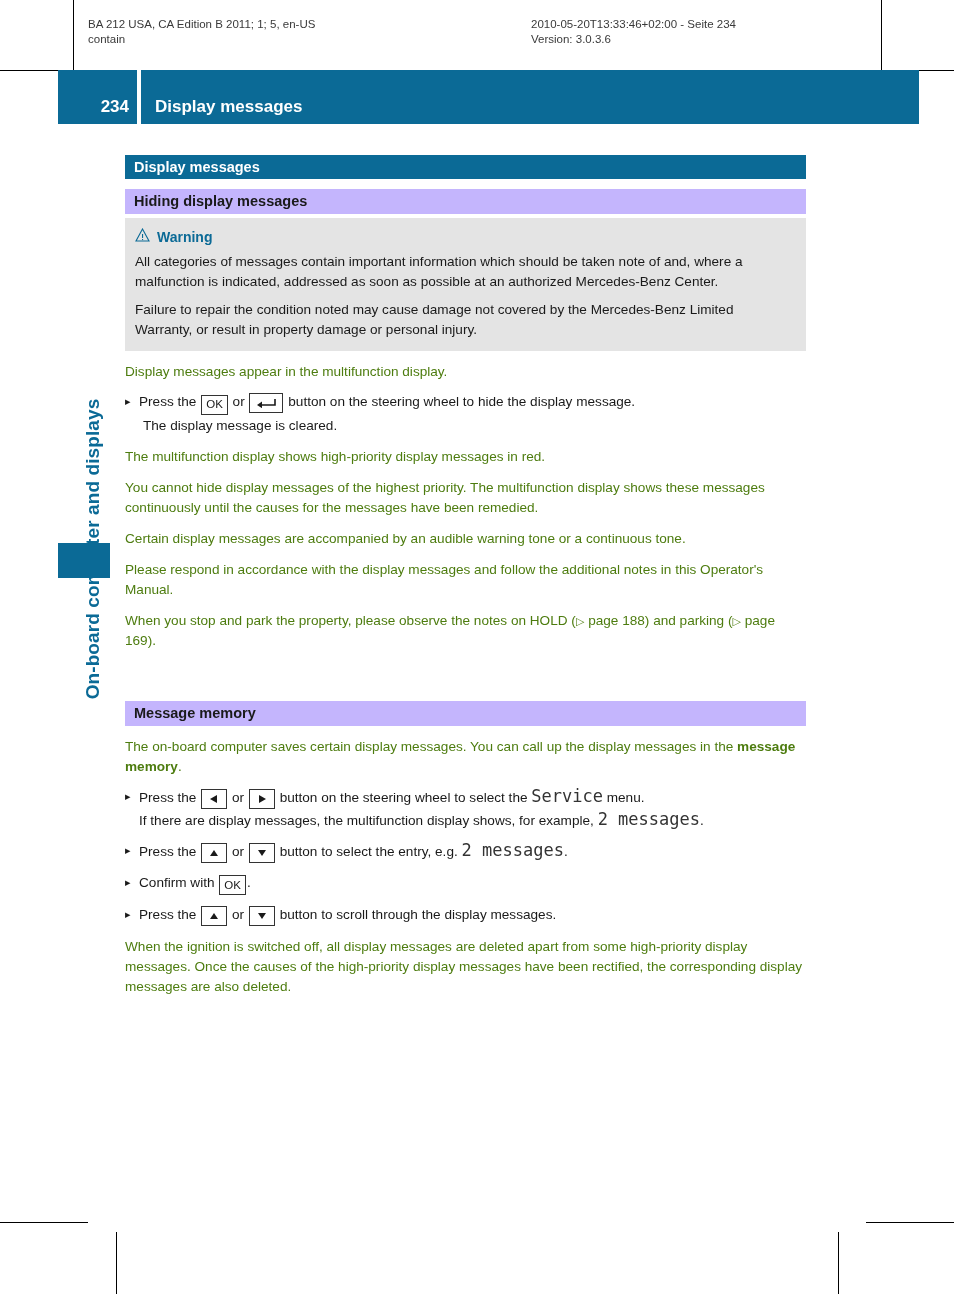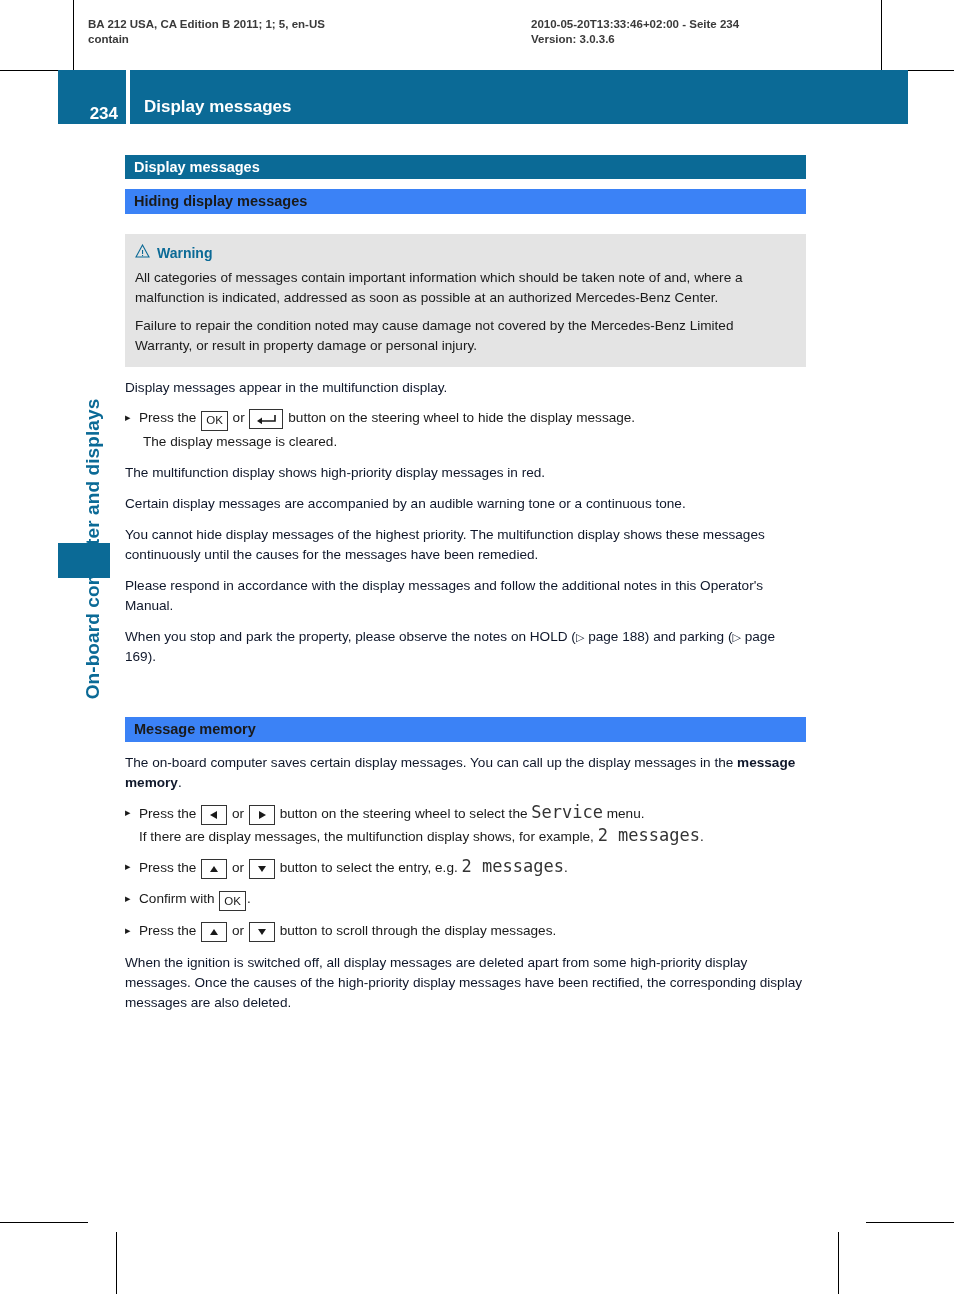--- a/index.html
+++ b/index.html
@@ -34,43 +34,44 @@
   
   .print-meta {
     position: absolute;
     top: 17px;
     font-size: 11.5px;
     line-height: 15px;
     color: #3a3a3a;
   }
   .print-meta.left  { left: 88px; }
   .print-meta.right { left: 531px; }
-  .print-meta div { white-space: nowrap; font-weight: bold; }
+  .print-meta div { white-space: nowrap; }
 
   
   .runhead {
     position: absolute;
     top: 70px;
     left: 58px;
     height: 54px;
     display: flex;
     align-items: flex-end;
   }
   .runhead-page {
-    width: 68px;
+    width: 79px;
     height: 54px;
     background: #0b6a96;
     color: #ffffff;
     font-size: 17px;
     font-weight: bold;
     display: flex;
     align-items: flex-end;
     justify-content: flex-end;
     padding-right: 8px;
     box-sizing: border-box;
+    padding-bottom: 7px;
   }
   .runhead-gap { width: 4px; height: 54px; background: #ffffff; }
   .runhead-title {
     width: 778px;
     height: 54px;
     background: #0b6a96;
     color: #ffffff;
     font-size: 17px;
     font-weight: bold;
     display: flex;
@@ -122,37 +123,37 @@
     color: #ffffff;
     font-size: 14.5px;
     font-weight: bold;
     padding: 5px 9px 6px 9px;
     box-sizing: border-box;
     height: 24px;
     display: flex;
     align-items: center;
   }
   .sec-head-gray {
-    background: #3b82f6;
+    background: #c4b5fd;
     color: #1a1a1a;
     font-size: 14.5px;
     font-weight: bold;
     padding: 5px 9px 6px 9px;
     box-sizing: border-box;
     height: 25px;
     display: flex;
     align-items: center;
     margin-top: 10px;
   }
 
   .warnbox {
     background: #e4e4e4;
     padding: 10px 12px 12px 10px;
     box-sizing: border-box;
-    margin-top: 20px;
+    margin-top: 4px;
   }
   .warnbox-title {
     display: flex;
     align-items: center;
     gap: 7px;
     color: #0b6a96;
     font-size: 14px;
     font-weight: bold;
     margin-bottom: 7px;
   }
@@ -162,21 +163,21 @@
     font-size: 13.6px;
     line-height: 19.5px;
     color: #1a1a1a;
   }
   .warnbox p:last-child { margin-bottom: 0; }
 
   p.body {
     margin: 11px 0 0 0;
     font-size: 13.6px;
     line-height: 20px;
-    color: #0f172a;
+    color: #4d7c0f;
   }
 
   
   .step {
     display: flex;
     margin-top: 9px;
     font-size: 13.6px;
     line-height: 21px;
   }
   .step-bullet {
@@ -286,22 +287,22 @@
           <path d="M20 1 L20 7 L6 7" fill="none" stroke="#1a1a1a" stroke-width="1.6"></path>
           <path d="M7 3.4 L2 7 L7 10.2 Z" fill="#1a1a1a"></path>
         </svg>
       </span>
       <span>button on the steering wheel to hide the display message.</span>
       <div class="substep" style="margin-left:4px">The display message is cleared.</div>
     </div>
   </div>
 
   <p class="body">The multifunction display shows high-priority display messages in red.</p>
+  <p class="body">You cannot hide display messages of the highest priority. The multifunction display shows these messages continuously until the causes for the messages have been remedied.</p>
   <p class="body">Certain display messages are accompanied by an audible warning tone or a continuous tone.</p>
-  <p class="body">You cannot hide display messages of the highest priority. The multifunction display shows these messages continuously until the causes for the messages have been remedied.</p>
   <p class="body">Please respond in accordance with the display messages and follow the additional notes in this Operator's Manual.</p>
   <p class="body">
     <span>When you stop and park the property, please observe the notes on HOLD (</span><span class="ref-tri">▷</span> <span>page 188</span><span>) and parking (</span><span class="ref-tri">▷</span> <span>page 169</span><span>).</span>
   </p>
 
   <div style="height:40px"></div>
 
   <div class="sec-head-gray">Message memory</div>
 
   <p class="body">

